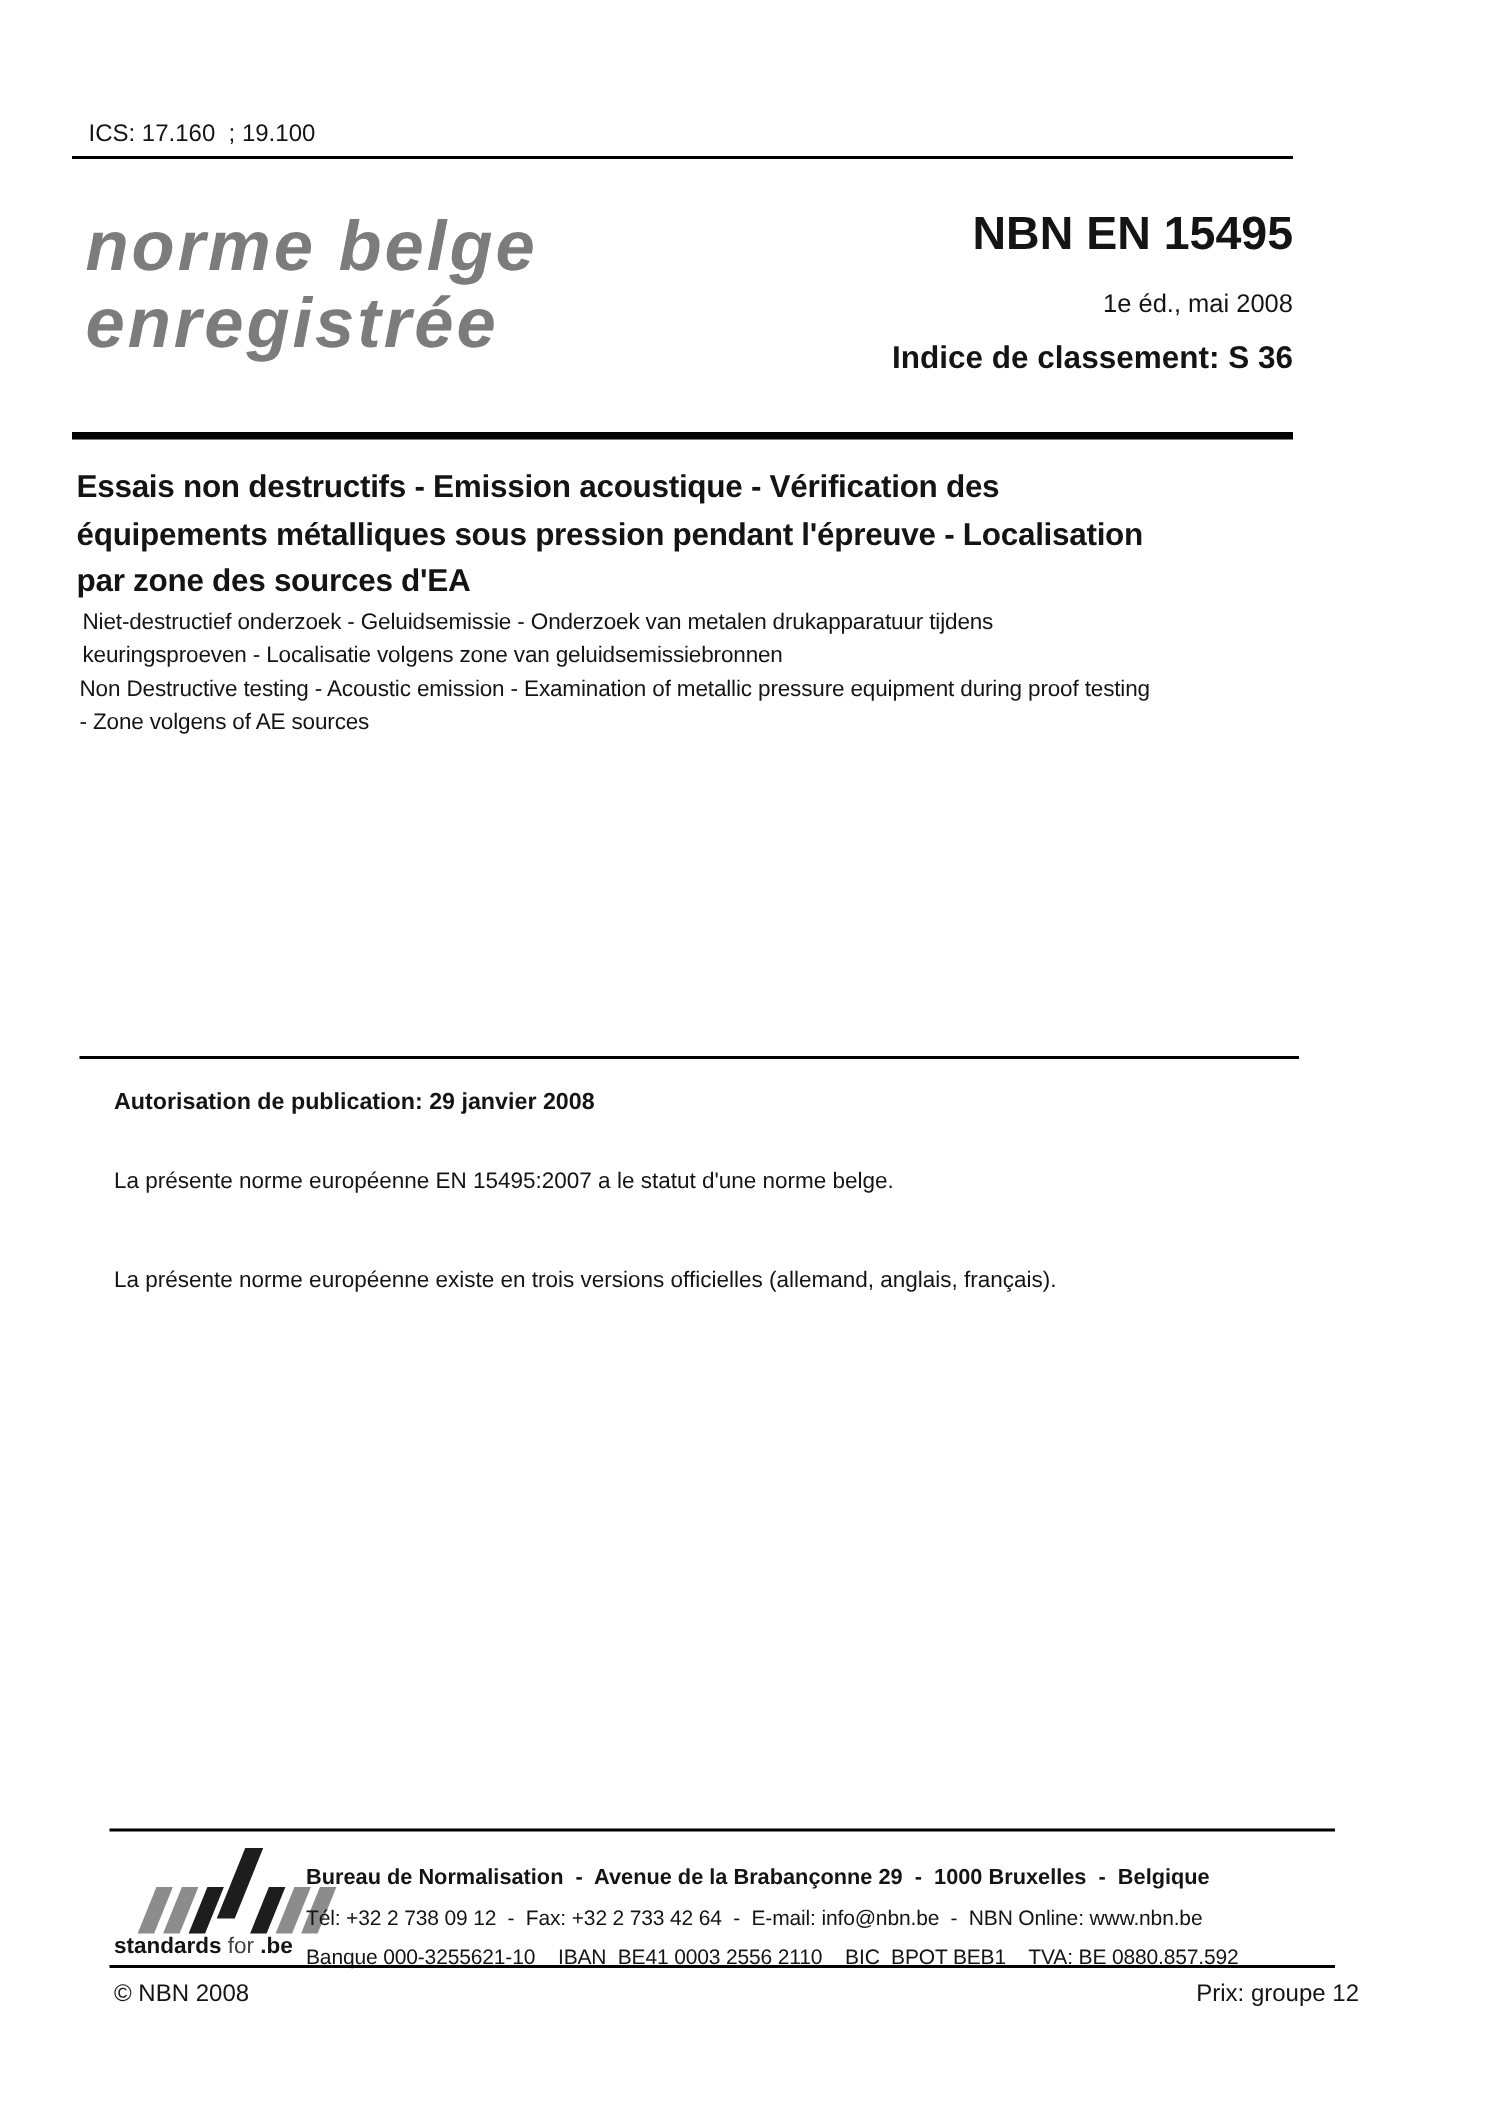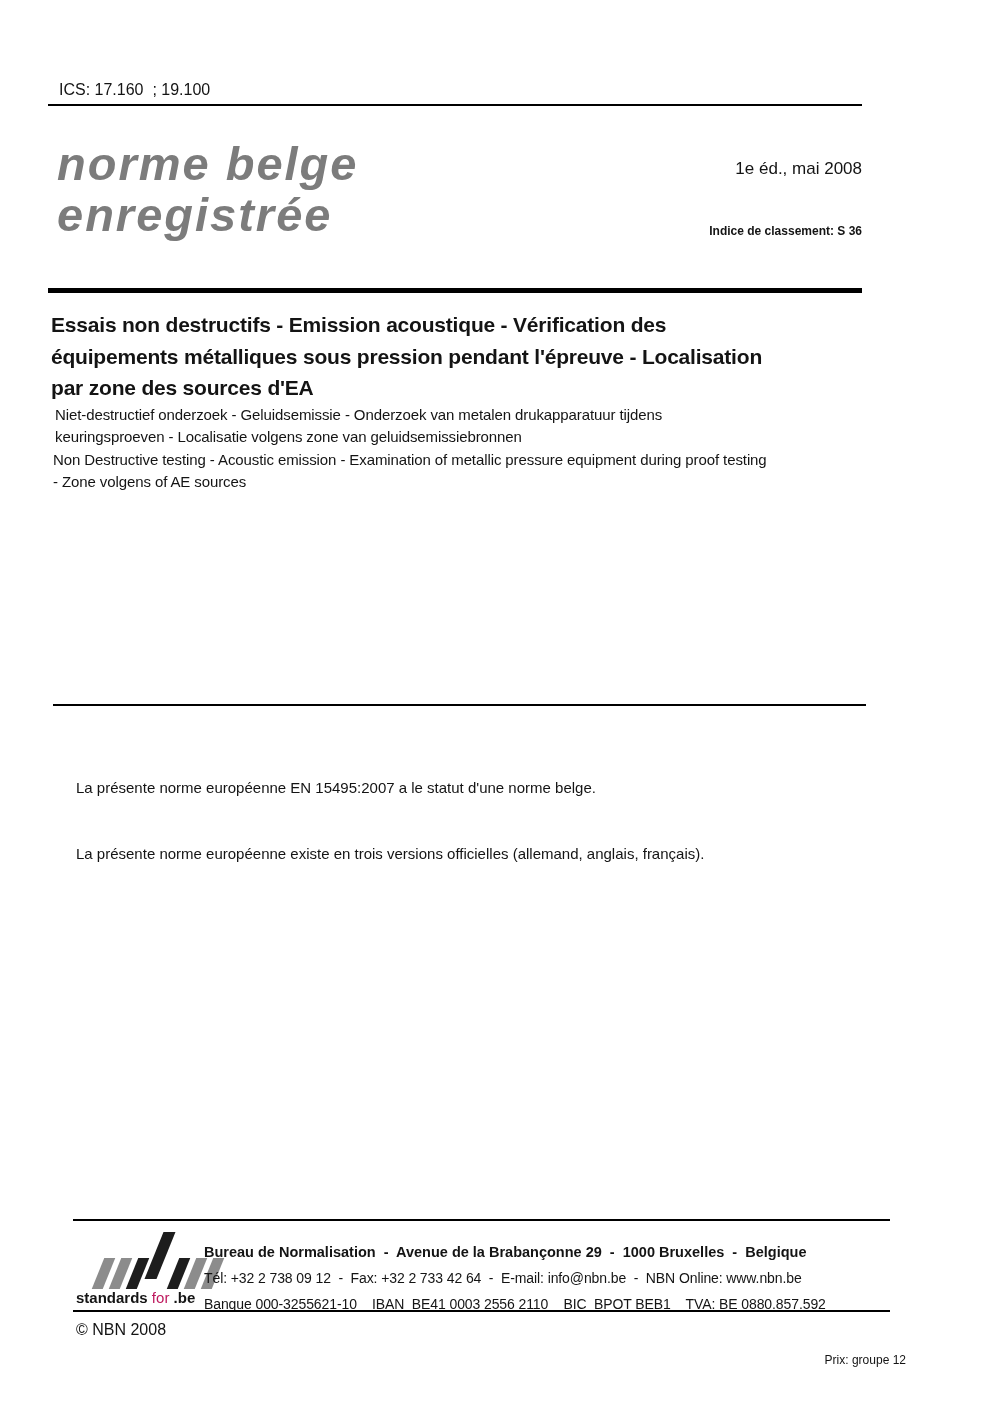--- a/index.html
+++ b/index.html
@@ -27,21 +27,21 @@
     font-weight: bold; font-style: italic;
     color: #7c7c7c; letter-spacing: 2px;
   }
 
   .head-right {
     left: 432px; top: 139px; width: 430px;
     text-align: right;
   }
   .std-num { font-size: 31px; font-weight: bold; line-height: 34px; }
   .edition { font-size: 17px; line-height: 20px; margin-top: 20px; }
-  .classement { font-size: 12px; font-weight: bold; line-height: 20px; margin-top: 42px; }
+  .classement { font-size: 21px; font-weight: bold; line-height: 20px; margin-top: 16px; }
 
   .rule-thick { left: 48px; top: 288px; width: 814px; height: 5px; }
 
   .title-fr {
     left: 51px; top: 309px;
     font-size: 21px; font-weight: bold; line-height: 31.5px;
     letter-spacing: -0.2px; white-space: nowrap;
   }
   .sub {
     font-size: 15px; line-height: 21.5px;
@@ -72,44 +72,45 @@
   .slash.tall  { top: 0;    width: 12px; height: 47px; }
   .slash.black { background: #1d1d1d; }
   .slash.gray  { background: #8c8c8c; }
   .s1 { left: 2px; }  .s2 { left: 19px; } .s3 { left: 36px; }
   .s4 { left: 58px; } .s5 { left: 77px; } .s6 { left: 94px; } .s7 { left: 111px; }
 
   .logo-tagline {
     left: 76px; top: 1289px;
     font-size: 15px; font-weight: bold; white-space: pre;
   }
-  .logo-tagline .for { color: #be185d; font-weight: normal; }
+  .logo-tagline .for { color: #404040; font-weight: normal; }
 
   .footer-text { left: 204px; top: 1239px; }
   .footer-text div { white-space: pre; line-height: 26px; }
   .f1 { font-size: 14.5px; font-weight: bold; }
   .f2, .f3 { font-size: 14px; letter-spacing: -0.1px; }
 
   .copyright { left: 76px; top: 1321px; font-size: 16px; }
-  .price { right: 86px; top: 1321px; font-size: 12px; margin-top: 32px; }
+  .price { right: 86px; top: 1321px; font-size: 16px; }
 </style>
 </head>
 <body>
 
 <div class="page">
 
   <div class="abs ics">ICS: 17.160  ; 19.100</div>
   <div class="rule rule-header"></div>
 
   <div class="abs brand">
     <div>norme belge</div>
     <div>enregistrée</div>
   </div>
 
   <div class="abs head-right">
+    <div class="std-num">NBN EN 15495</div>
     <div class="edition">1e éd., mai 2008</div>
     <div class="classement">Indice de classement: S 36</div>
   </div>
 
   <div class="rule rule-thick"></div>
 
   <div class="abs title-fr">
     <div>Essais non destructifs - Emission acoustique - Vérification des</div>
     <div>équipements métalliques sous pression pendant l'épreuve - Localisation</div>
     <div>par zone des sources d'EA</div>
@@ -120,20 +121,21 @@
     <div>keuringsproeven - Localisatie volgens zone van geluidsemissiebronnen</div>
   </div>
 
   <div class="abs sub sub-en">
     <div>Non Destructive testing - Acoustic emission - Examination of metallic pressure equipment during proof testing</div>
     <div>- Zone volgens of AE sources</div>
   </div>
 
   <div class="rule rule-auth"></div>
 
+  <div class="abs auth">Autorisation de publication: 29 janvier 2008</div>
   <div class="abs para para-1">La présente norme européenne EN 15495:2007 a le statut d'une norme belge.</div>
   <div class="abs para para-2">La présente norme européenne existe en trois versions officielles (allemand, anglais, français).</div>
 
   <div class="rule rule-foot-top"></div>
 
   <div class="abs nbn-logo">
     <div class="slash short gray s1"></div>
     <div class="slash short gray s2"></div>
     <div class="slash short black s3"></div>
     <div class="slash tall black s4"></div>

